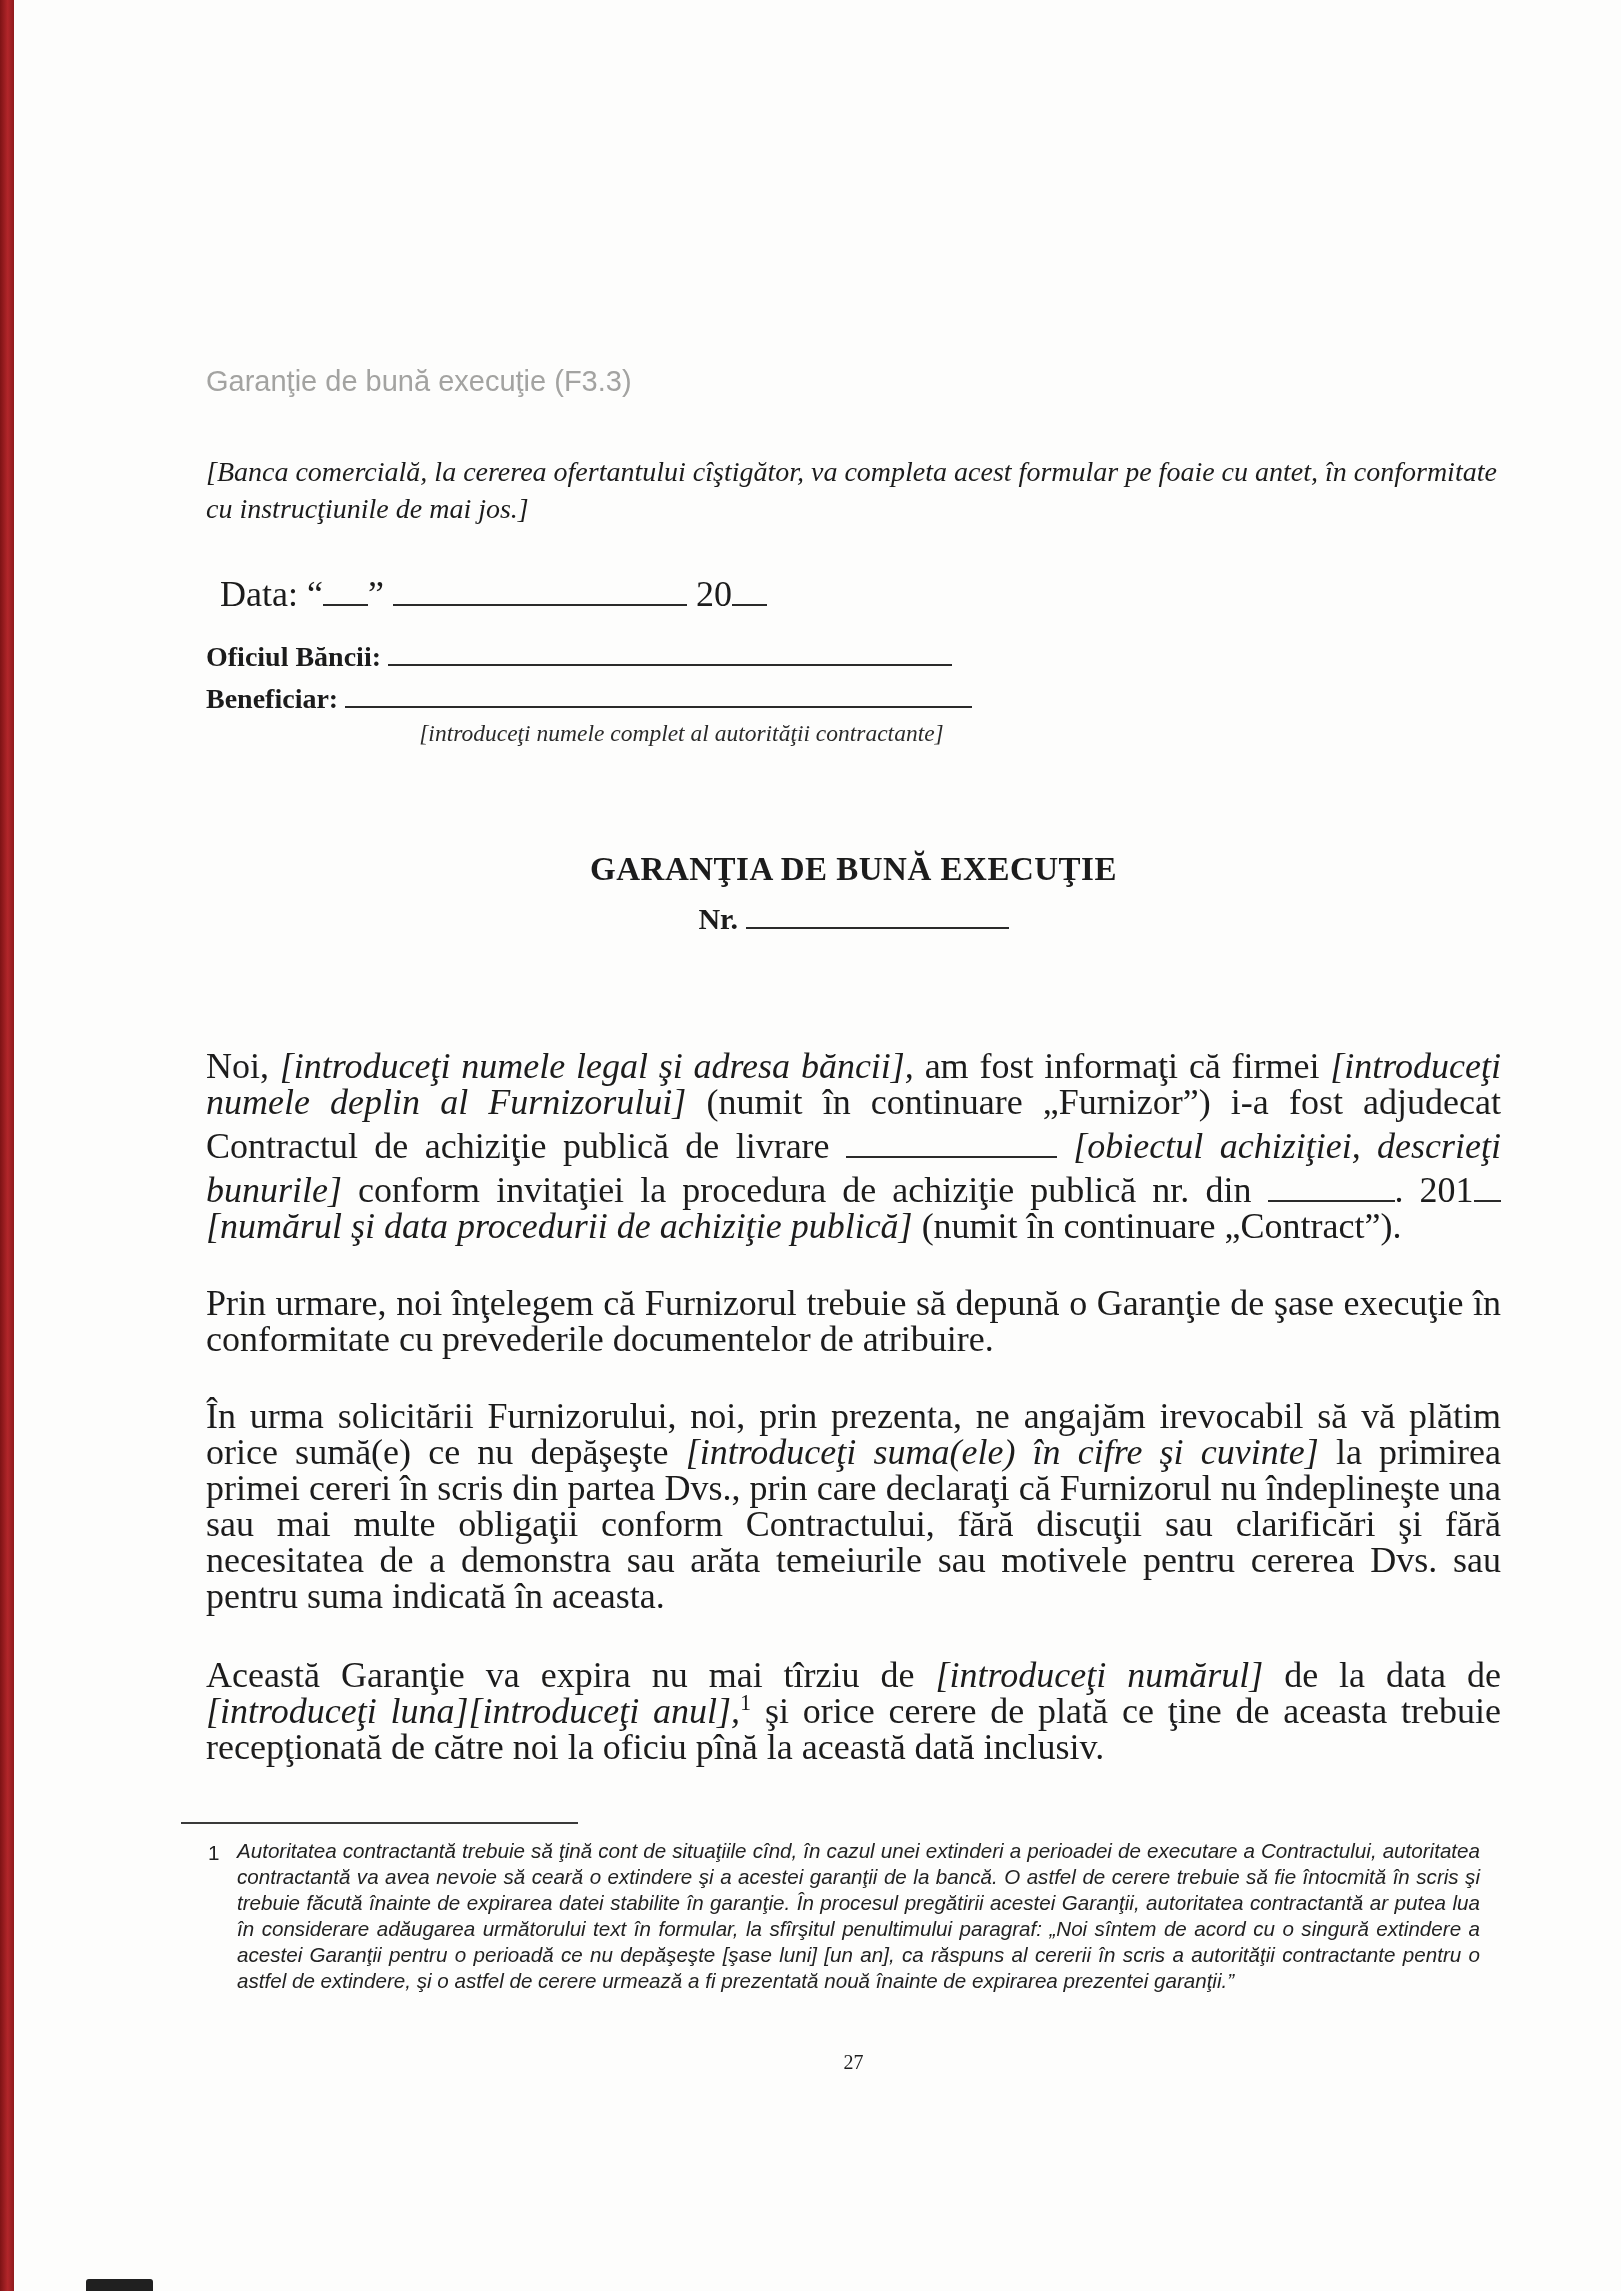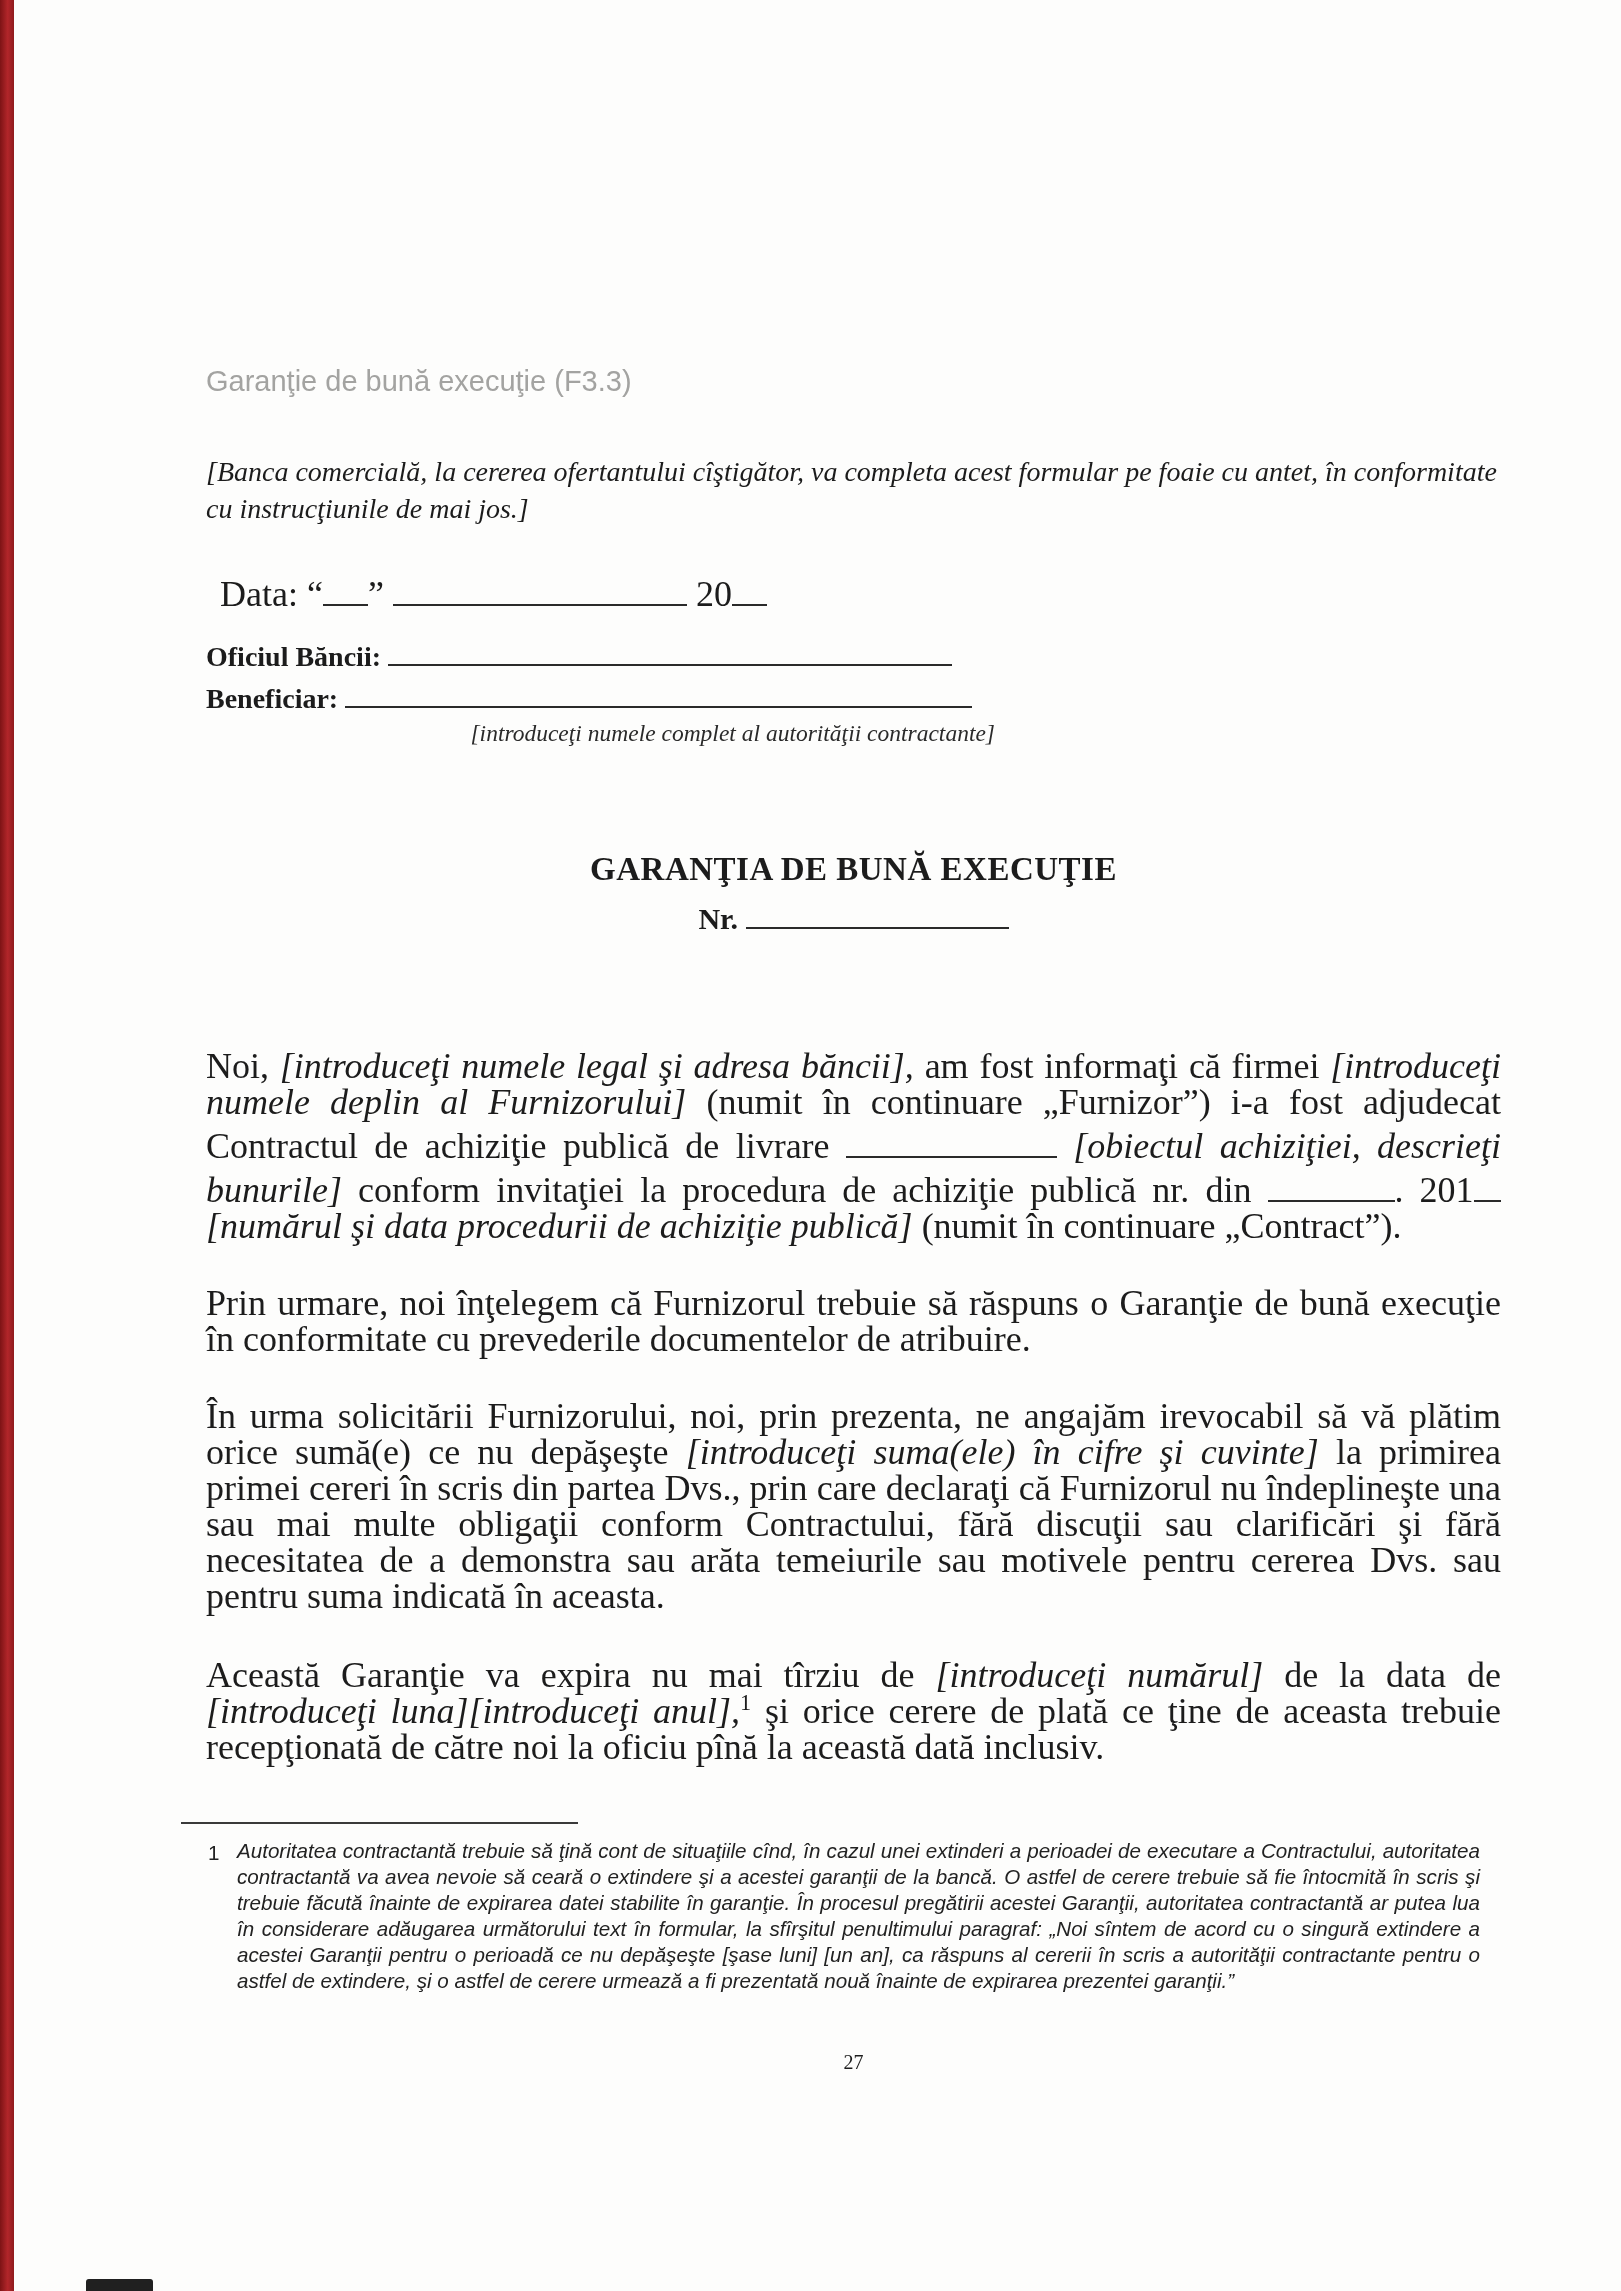--- a/index.html
+++ b/index.html
@@ -31,21 +31,21 @@
     margin-bottom:41px;max-width:1296px;
   }
   .line{font-size:36px;line-height:36px;margin-left:14px;}
   .date-line{margin-bottom:23.5px;}
   .procedure-line{margin-bottom:61px;}
   .field-row{font-size:28px;line-height:39px;margin-bottom:2px;}
   .hint{
     font-style:italic;font-size:23.5px;color:#2a2a2a;text-align:center;
   }
   .hint-bank{margin-left:225px;width:564px;margin-bottom:17.6px;}
-  .hint-benef{margin-left:162px;width:627px;margin-bottom:0;text-align:right;}
+  .hint-benef{margin-left:162px;width:627px;margin-bottom:0;}
   .doc-title{
     margin-top:104px;text-align:center;
     font-size:33px;font-weight:bold;letter-spacing:0.5px;
   }
   .number-line{
     margin-top:9.8px;text-align:center;font-size:30px;line-height:39px;
   }
   .para{
     font-size:36px;line-height:36px;text-align:justify;max-width:1296px;
   }
@@ -91,21 +91,21 @@
 
   <div class="field-row"><span class="bd">Beneficiar: </span><span class="blank" style="width: 627px;"></span></div>
   <div class="hint hint-benef">[introduceţi numele complet al autorităţii contractante]</div>
 
   <div class="doc-title">GARANŢIA DE BUNĂ EXECUŢIE</div>
 
   <div class="number-line"><span class="bd">Nr. </span><span class="blank" style="width: 263px;"></span></div>
 
   <div class="para p1"><span class="">Noi, </span><span class="it ">[introduceţi numele legal şi adresa băncii],</span><span class=""> am fost informaţi că firmei </span><span class="it ">[introduceţi numele deplin al Furnizorului]</span><span class=""> (numit în continuare „Furnizor”) i-a fost adjudecat Contractul de achiziţie publică de livrare </span><span class="blank" style="width: 211px;"></span><span class=""> </span><span class="it ">[obiectul achiziţiei, descrieţi bunurile]</span><span class=""> conform invitaţiei la procedura de achiziţie publică nr. din </span><span class="blank" style="width: 127px;"></span><span class="">. 201</span><span class="blank" style="width: 27.4px;"></span><span class=""> </span><span class="it ">[numărul şi data procedurii de achiziţie publică]</span><span class=""> (numit în continuare „Contract”).</span></div>
 
-  <div class="para p2"><span class="">Prin urmare, noi înţelegem că Furnizorul trebuie să răspuns o Garanţie de bună execuţie în conformitate cu prevederile documentelor de atribuire.</span></div>
+  <div class="para p2"><span class="">Prin urmare, noi înţelegem că Furnizorul trebuie să depună o Garanţie de şase execuţie în conformitate cu prevederile documentelor de atribuire.</span></div>
 
   <div class="para p3"><span class="">În urma solicitării Furnizorului, noi, prin prezenta, ne angajăm irevocabil să vă plătim orice sumă(e) ce nu depăşeşte </span><span class="it ">[introduceţi suma(ele) în cifre şi cuvinte]</span><span class=""> la primirea primei cereri în scris din partea Dvs., prin care declaraţi că Furnizorul nu îndeplineşte una sau mai multe obligaţii conform Contractului, fără discuţii sau clarificări şi fără necesitatea de a demonstra sau arăta temeiurile sau motivele pentru cererea Dvs. sau pentru suma indicată în aceasta.</span></div>
 
   <div class="para p4"><span class="">Această Garanţie va expira nu mai tîrziu de </span><span class="it ">[introduceţi numărul]</span><span class=""> de la data de </span><span class="it ">[introduceţi luna][introduceţi anul],</span><sup>1</sup><span class=""> şi orice cerere de plată ce ţine de aceasta trebuie recepţionată de către noi la oficiu pînă la această dată inclusiv.</span></div>
 
   <div class="footnote">
     <div class="fn-rule"></div>
     <div class="fn-body">
       <span class="fn-marker">1</span>
       <span class="fn-text">Autoritatea contractantă trebuie să ţină cont de situaţiile cînd, în cazul unei extinderi a perioadei de executare a Contractului, autoritatea contractantă va avea nevoie să ceară o extindere şi a acestei garanţii de la bancă. O astfel de cerere trebuie să fie întocmită în scris şi trebuie făcută înainte de expirarea datei stabilite în garanţie. În procesul pregătirii acestei Garanţii, autoritatea contractantă ar putea lua în considerare adăugarea următorului text în formular, la sfîrşitul penultimului paragraf: „Noi sîntem de acord cu o singură extindere a acestei Garanţii pentru o perioadă ce nu depăşeşte [şase luni] [un an], ca răspuns al cererii în scris a autorităţii contractante pentru o astfel de extindere, şi o astfel de cerere urmează a fi prezentată nouă înainte de expirarea prezentei garanţii.”</span>

